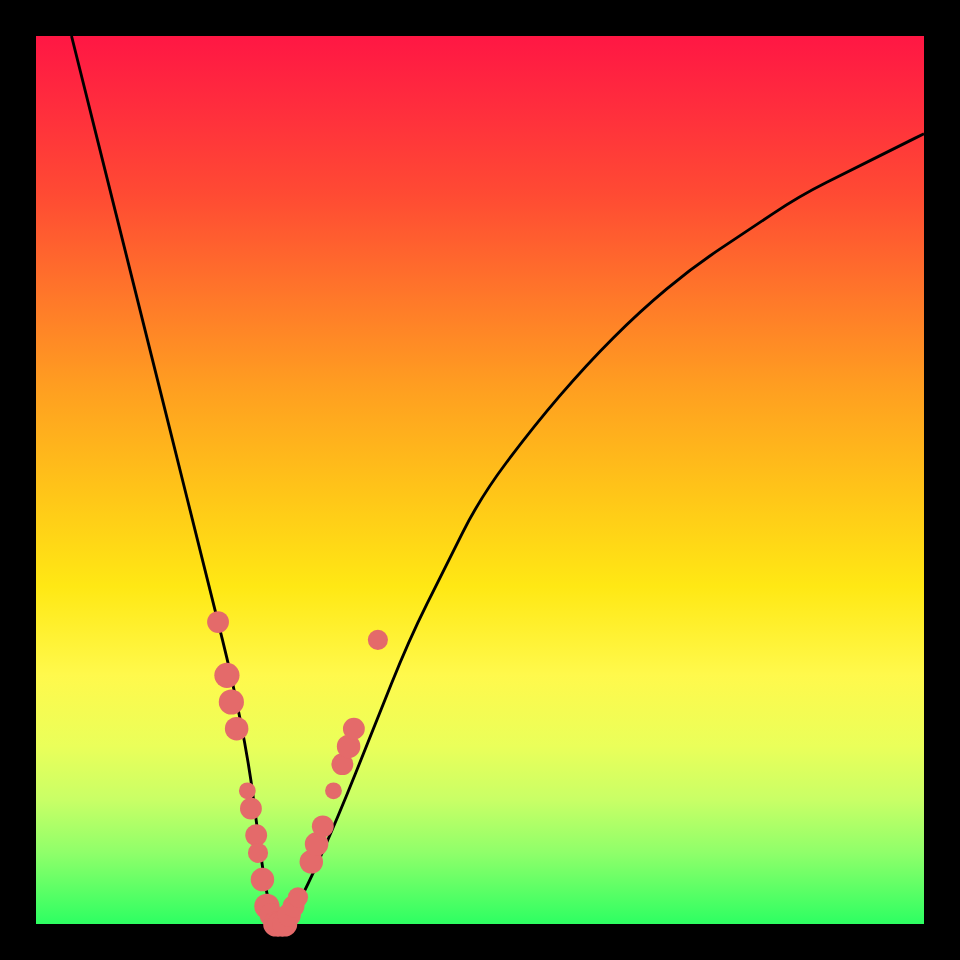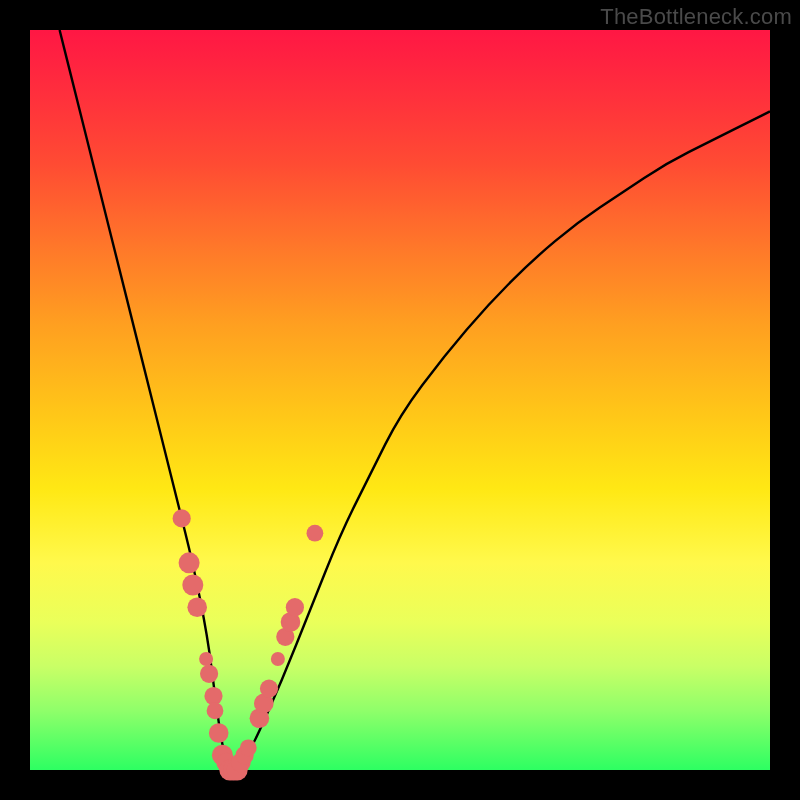--- a/index.html
+++ b/index.html
@@ -88,14 +88,13 @@
           <circle cx="233.8" cy="673.4" r="9.8" fill="#e46a6a"></circle>
           <circle cx="239.0" cy="658.6" r="9.1" fill="#e46a6a"></circle>
           <circle cx="247.9" cy="629.0" r="7.0" fill="#e46a6a"></circle>
           <circle cx="255.3" cy="606.8" r="9.1" fill="#e46a6a"></circle>
           <circle cx="260.5" cy="592.0" r="9.8" fill="#e46a6a"></circle>
           <circle cx="264.9" cy="577.2" r="9.1" fill="#e46a6a"></circle>
           <circle cx="284.9" cy="503.2" r="8.4" fill="#e46a6a"></circle>
         </g>
     </svg>
   </div>
-  <div class="watermark">TheBottleneck.com</div>
 </div>
 
 </body></html>

